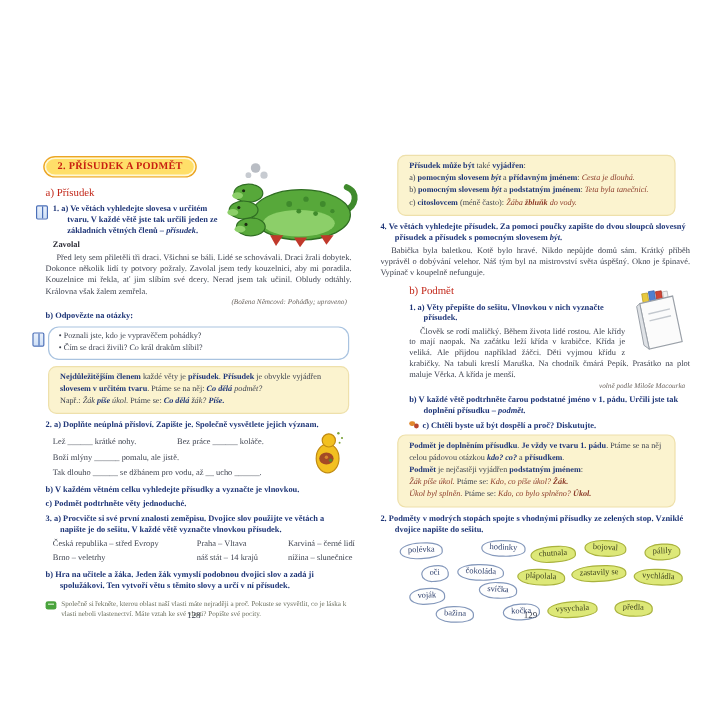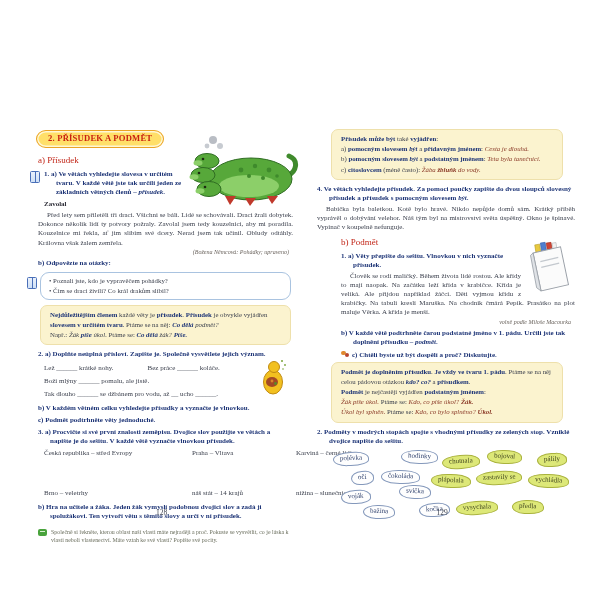--- a/index.html
+++ b/index.html
@@ -27,21 +27,21 @@
   .ybox{background:#fbf3cf;border:1px solid #eee0ab;border-radius:7px;
         padding:4px 9px;margin:5px 2px 5px 10px;font-size:6.8px;line-height:1.5;}
   .ybox-r{margin:0 12px 5px 22px;}
   .seg-b{font-weight:bold;color:#1e3577;}
   .seg-i{font-style:italic;}
   .seg-bi{font-weight:bold;font-style:italic;color:#1e3577;}
   .seg-r{font-style:italic;color:#8b3a28;}
   .seg-rb{font-style:italic;font-weight:bold;color:#8b3a28;}
   .prov{position:relative;margin:2px 0 2px 14px;line-height:1.9;}
   .prov-row span:last-child{margin-left:34px;}
-  .pairs{display:grid;grid-template-columns:120px 76px 68px;margin:2px 0 2px 14px;line-height:1.7;gap:28px;}
+  .pairs{display:grid;grid-template-columns:120px 76px 68px;margin:2px 0 2px 14px;line-height:1.7;}
   .footnote{display:flex;gap:4px;align-items:flex-start;font-size:5.9px;line-height:1.4;
             color:#6b6f5e;margin:7px 2px 0 8px;}
   .pt-icon{flex:0 0 auto;width:9px;height:7px;margin-top:1px;background:#49a33c;border-radius:2px;position:relative;}
   .pt-icon::before{content:"";position:absolute;left:2px;top:2px;right:2px;height:1px;background:#d7f0cf;}
   .pgnum{position:absolute;bottom:4px;left:0;right:0;text-align:center;font-size:7.5px;color:#3a3f4c;}
   .book-icon{position:absolute;left:-1px;top:2px;width:8px;height:10px;
              border:1px solid #4a6fb8;border-radius:1.5px;
              background:linear-gradient(#eaf1fc,#cfe0f6);}
   .book-icon::before{content:"";position:absolute;left:3.5px;top:0;bottom:0;width:1px;background:#4a6fb8;}
   .ex1-wrap{position:relative;margin-right:104px;}

